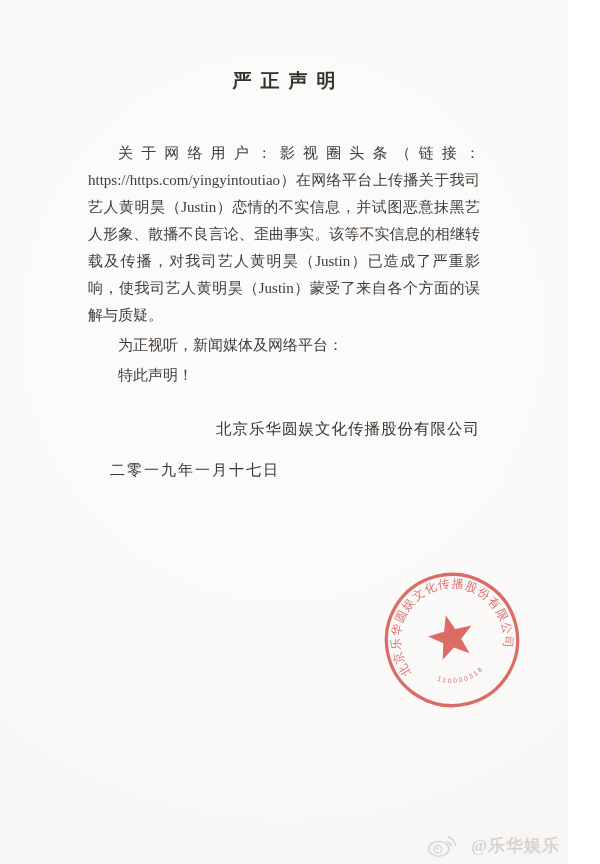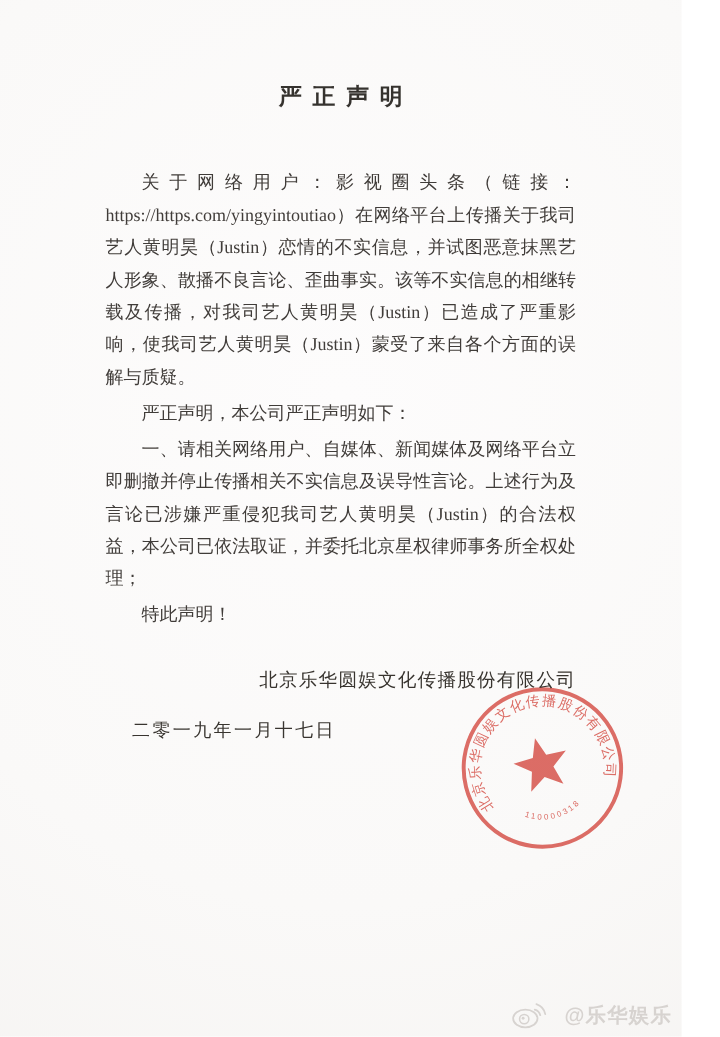--- a/index.html
+++ b/index.html
@@ -64,44 +64,43 @@
     opacity: 0.82;
     transform: rotate(-14deg);
     transform-origin: 50% 50%;
   }
 
   .watermark {
     position: absolute;
     right: 8px;
     bottom: 6px;
     display: flex;
-    align-items: flex-end;
+    align-items: flex-start;
     gap: 14px;
-    font-family: Liberation Sans, sans-serif;
+    font-family: Liberation Serif, serif;
     font-weight: bold;
     font-size: 17px;
     letter-spacing: 1px;
     color: #d7d3d0;
     user-select: none;
   }
 </style>
 </head>
 <body>
 
 <div class="paper">
 
   <h1 class="title">严正声明</h1>
 
   <div class="body-text">
 
       <p>关于网络用户：影视圈头条（链接：https://https.com/yingyintoutiao）在网络平台上传播关于我司艺人黄明昊（Justin）恋情的不实信息，并试图恶意抹黑艺人形象、散播不良言论、歪曲事实。该等不实信息的相继转载及传播，对我司艺人黄明昊（Justin）已造成了严重影响，使我司艺人黄明昊（Justin）蒙受了来自各个方面的误解与质疑。</p>
 
-      <p>严正声明，本公司严正声明如下：</p>
+      <p>为正视听，新闻媒体及网络平台：</p>
 
-      <p>一、请相关网络用户、自媒体、新闻媒体及网络平台立即删撤并停止传播相关不实信息及误导性言论。上述行为及言论已涉嫌严重侵犯我司艺人黄明昊（Justin）的合法权益，本公司已依法取证，并委托北京星权律师事务所全权处理；</p>
 
 
 
       <p>特此声明！</p>
     </div>
 
   <div class="signature">北京乐华圆娱文化传播股份有限公司</div>
 
   <div class="doc-date">二零一九年一月十七日</div>
 

